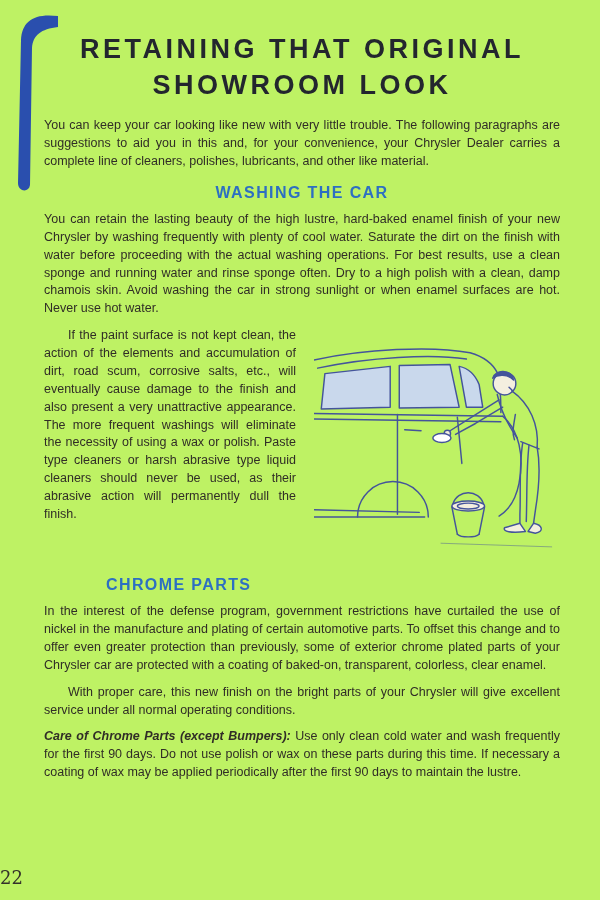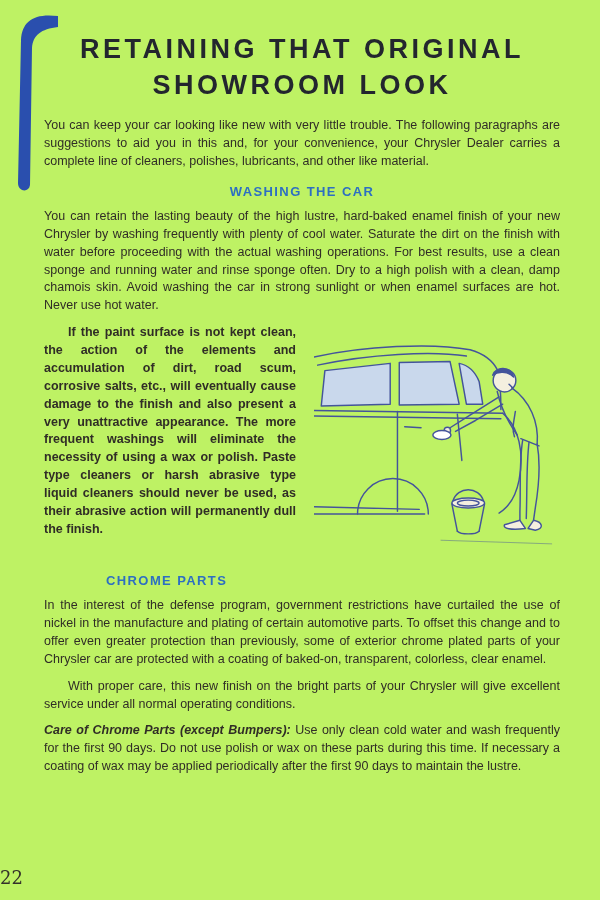--- a/index.html
+++ b/index.html
@@ -29,36 +29,35 @@
   p.body{
     font-size:12.5px;
     line-height:1.43;
     text-align:justify;
     margin:0 0 9px 0;
   }
   .indent{text-indent:24px;}
   .heading{
     color:#2d6fc2;
     font-weight:700;
-    font-size:13px;
+    font-size:16px;
     letter-spacing:1.4px;
     text-align:center;
     margin:13px 0 9px 0;
   }
   .heading--chrome{
     text-align:left;
     margin-left:62px;
     margin-top:17px;
   }
   .columns{
     display:flex;
     gap:18px;
     margin:2px 0 2px 0;
     align-items:flex-start;
-    font-weight:bold;
   }
   .left-col{flex:0 0 252px;width:252px;}
   .left-col p{margin-bottom:8px;}
   .illus{flex:1;display:flex;justify-content:flex-end;}
   .care-lead{font-weight:700;font-style:italic;margin-top:40px;}
   .page-number{
     position:absolute;
     bottom:12px;left:0;right:0;
     text-align:left;
     font-family:"DejaVu Serif", serif;

